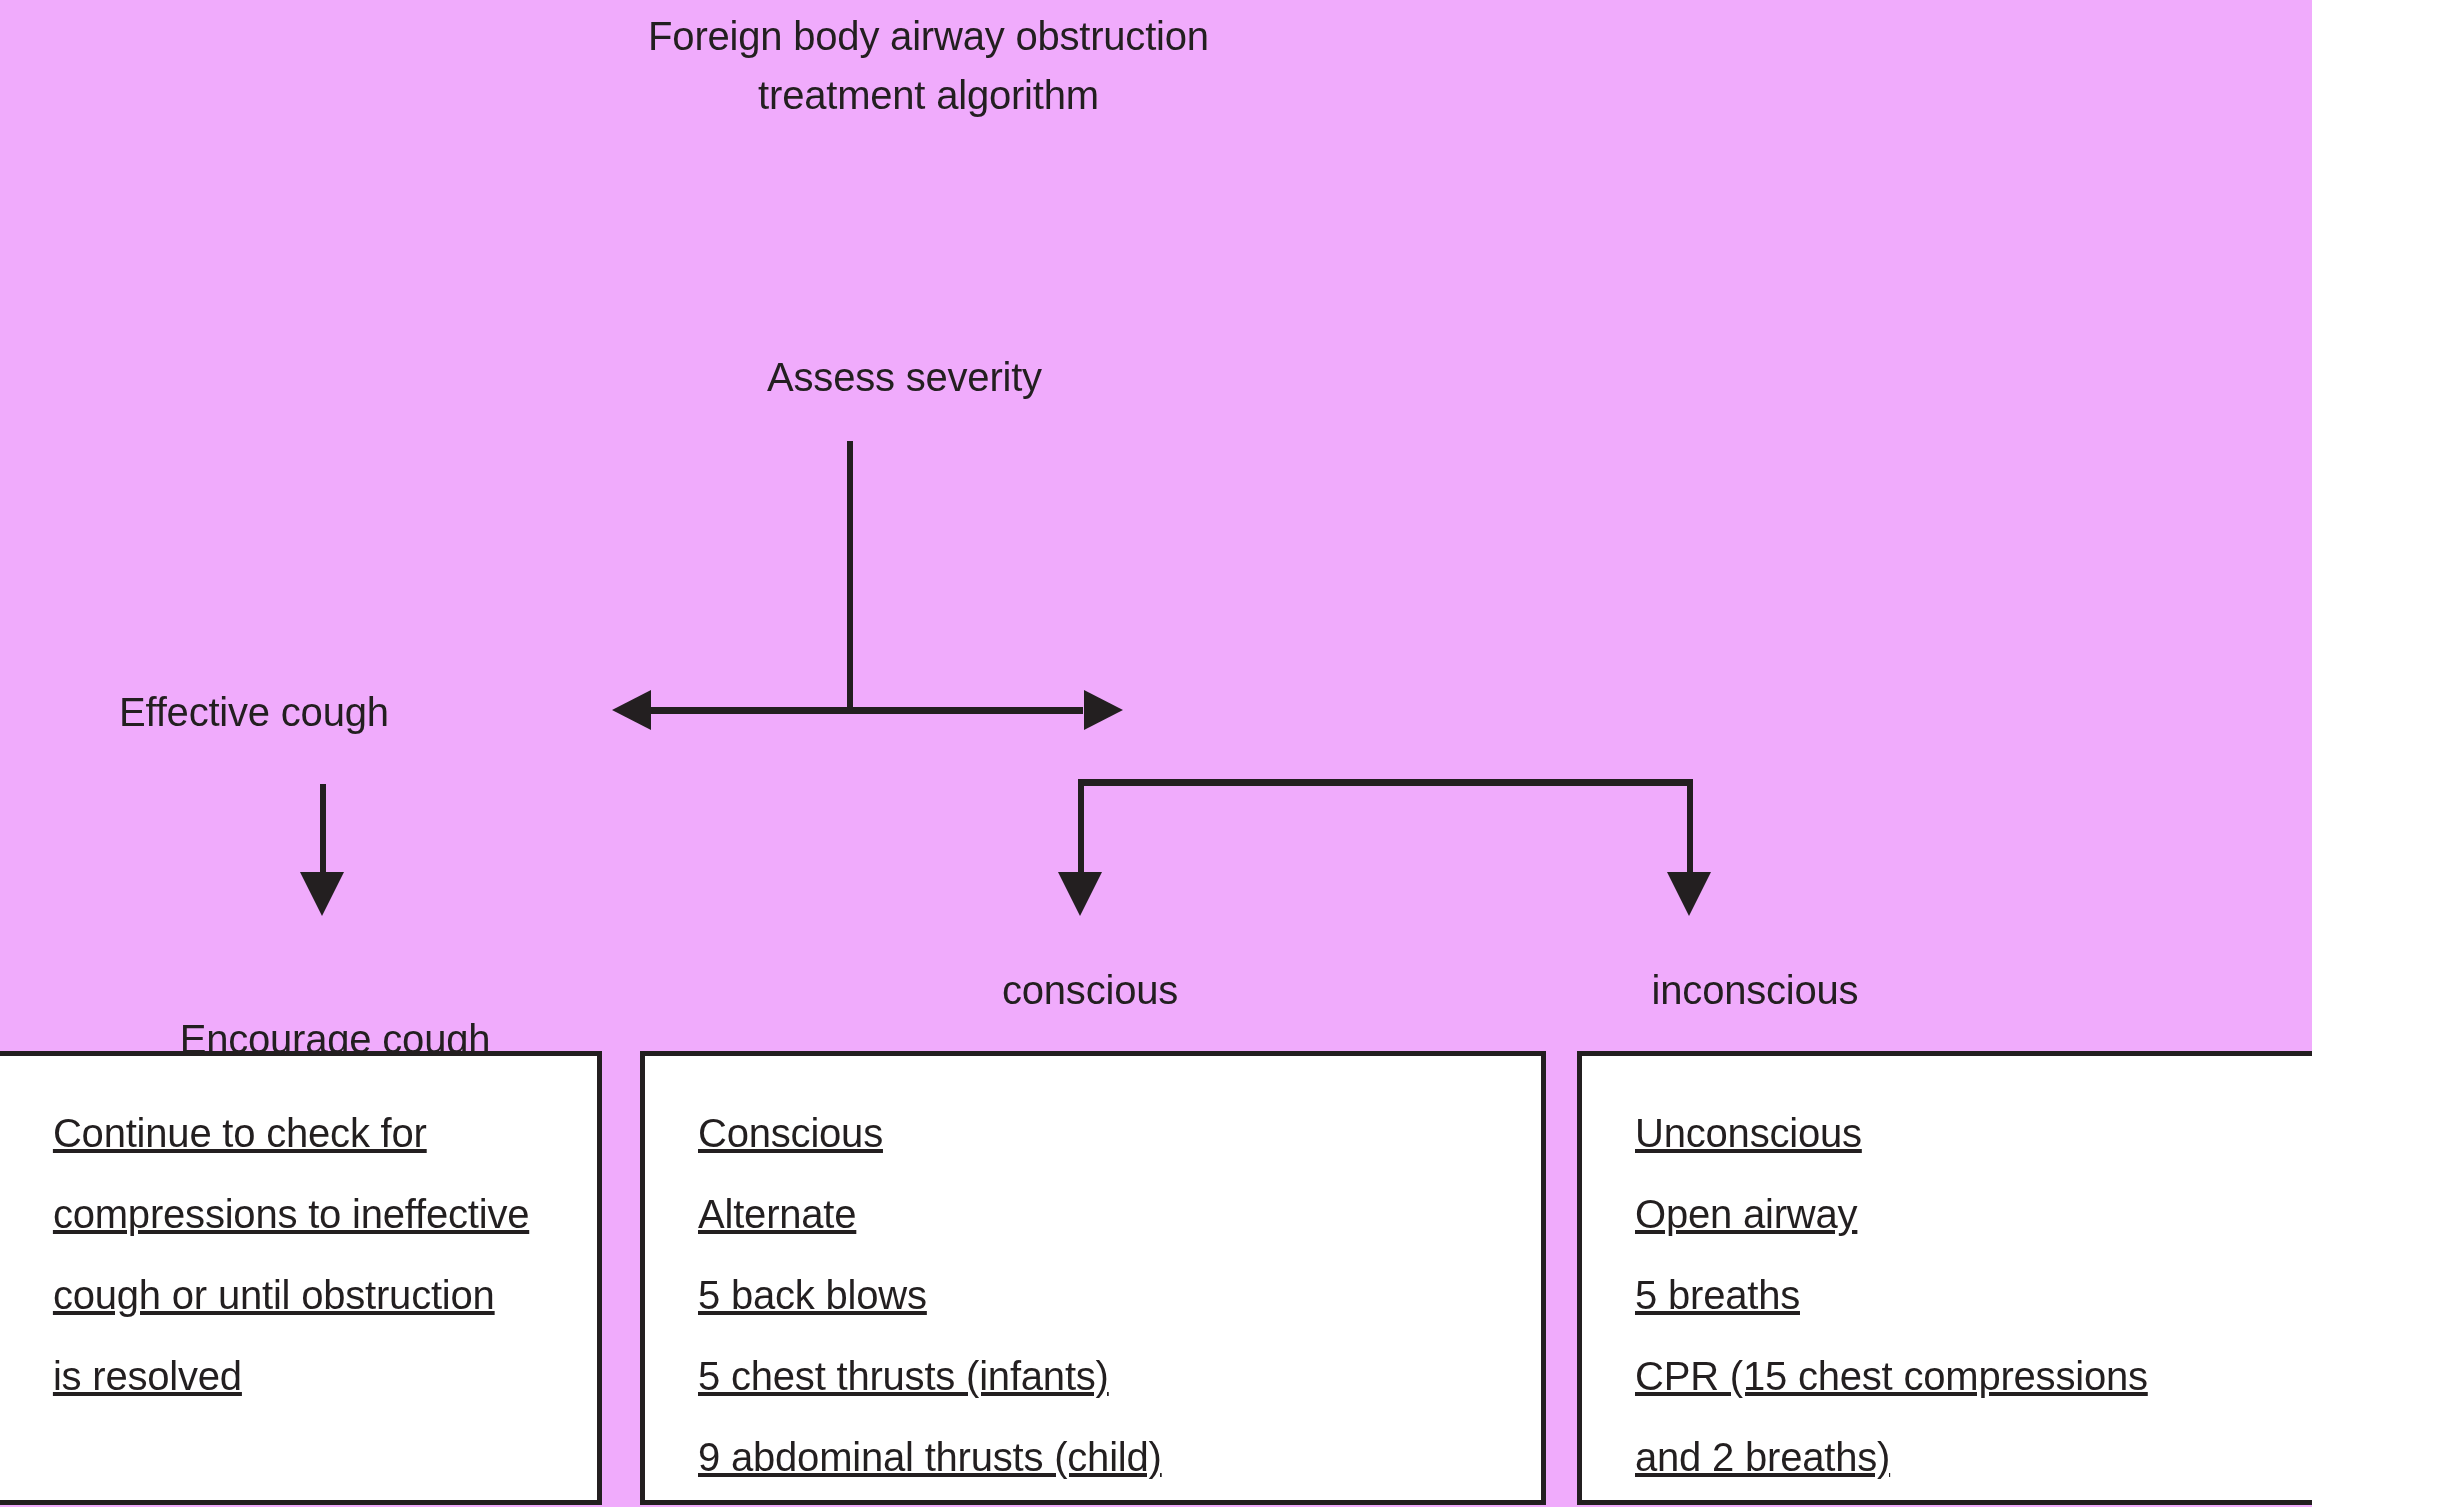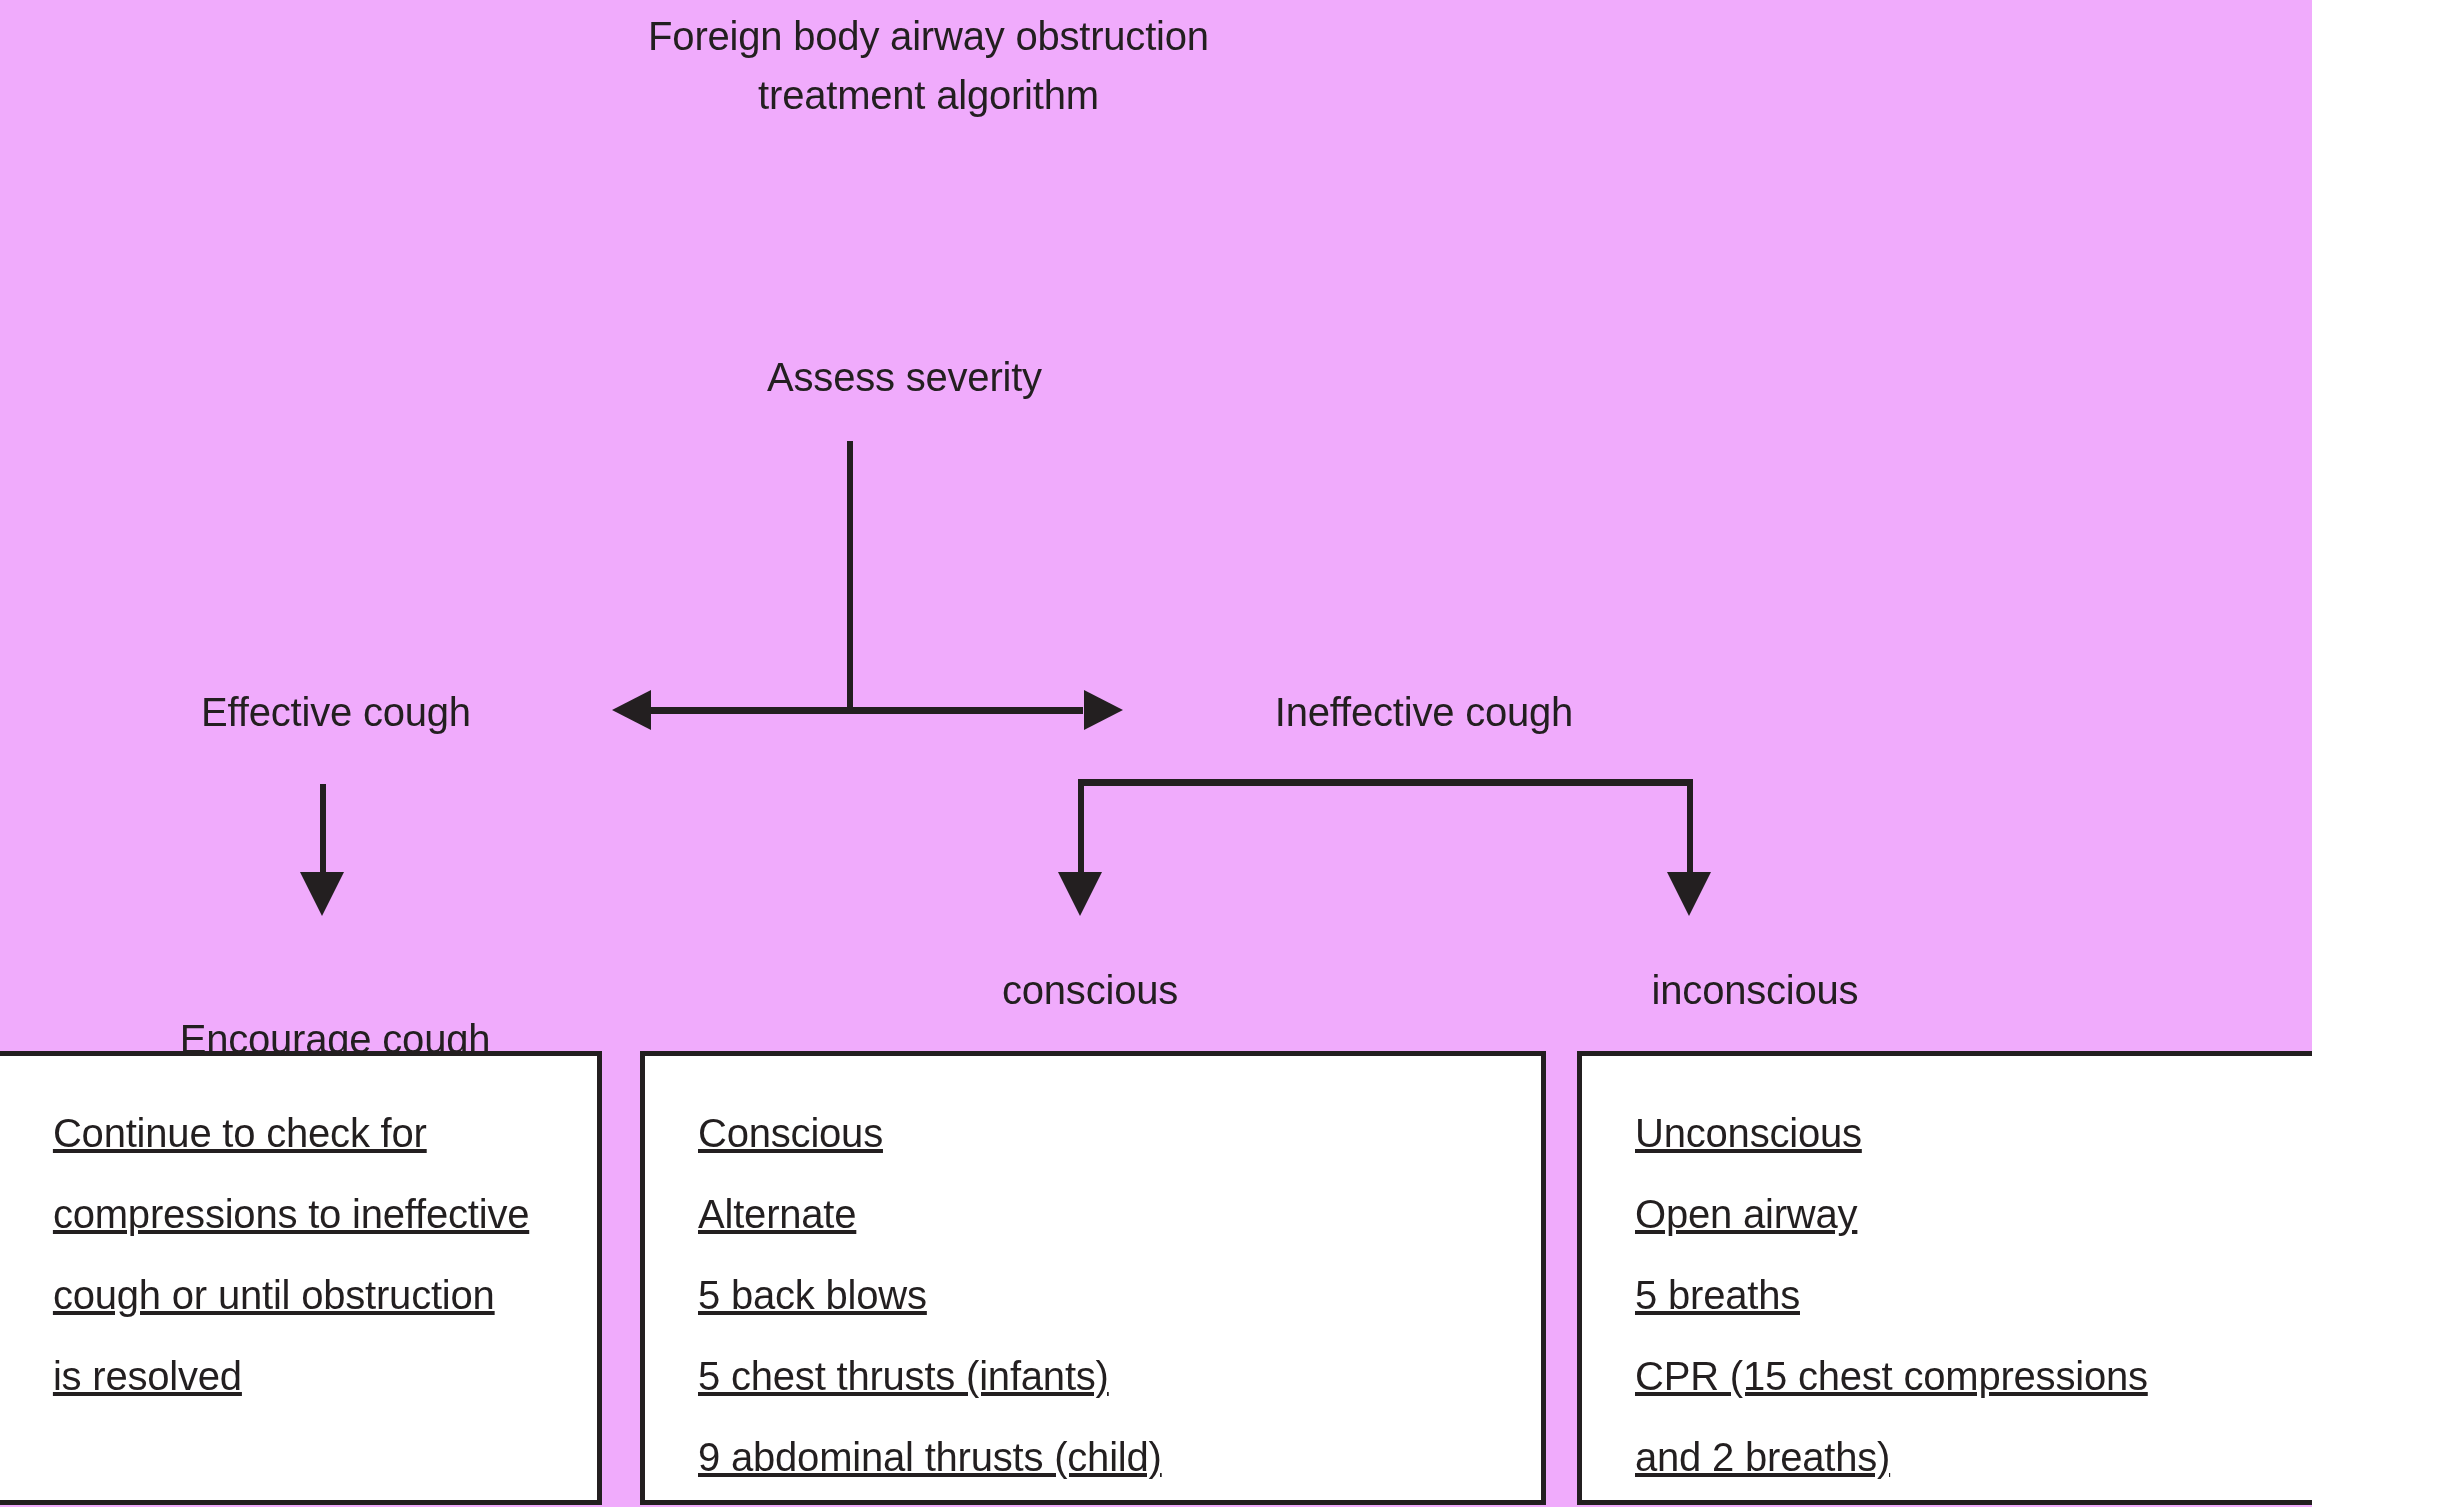--- a/index.html
+++ b/index.html
@@ -35,21 +35,21 @@
 
   
   .node-label {
     font-size: 40px;
     line-height: 47px;
     white-space: nowrap;
     color: #231f20;
     letter-spacing: -0.2px;
   }
   #assess-severity { left: 0;    top: 346px;  width: 1809px; text-align: center; margin-top: 8px; }
-  #effective-cough { left: 119px; top: 689px; width: 434px;  text-align: center; }
+  #effective-cough { left: 119px; top: 689px; width: 434px;  text-align: left; }
   #ineffective-cough { left: 1179px; top: 689px; width: 490px; text-align: center; }
   #encourage-cough { left: 102px; top: 1016px; width: 466px; text-align: center; }
   #conscious-label  { left: 878px; top: 967px; width: 424px; text-align: center; }
   #inconscious-label{ left: 1543px; top: 967px; width: 424px; text-align: center; }
 
   
   .vline { background: #231f20; width: 6px; }
   .hline { background: #231f20; height: 6.8px; }
 
   .arrow-down {
@@ -106,21 +106,20 @@
 
   <div id="assess-severity" class="abs node-label">Assess severity</div>
 
   <div class="abs vline" style="left:847px; top:441px; height:271px;"></div>
 
   <div class="abs hline" style="left:651px; top:707px; width:432px;"></div>
   <div class="abs arrow-left" style="left:612px; top:690px;"></div>
   <div class="abs arrow-right" style="left:1084px; top:690px;"></div>
 
   <div id="effective-cough" class="abs node-label">Effective cough</div>
-  <div id="ineffective-cough" class="abs node-label">Ineffective cough</div>
 
   <div class="abs vline" style="left:320px; top:784px; height:92px;"></div>
   <div class="abs arrow-down" style="left:300px; top:872px;"></div>
 
   <div class="abs hline" style="left:1078px; top:779px; width:615px;"></div>
 
   <div class="abs vline" style="left:1078px; top:779px; height:97px;"></div>
   <div class="abs arrow-down" style="left:1058px; top:872px;"></div>
 
   <div class="abs vline" style="left:1687px; top:779px; height:97px;"></div>

